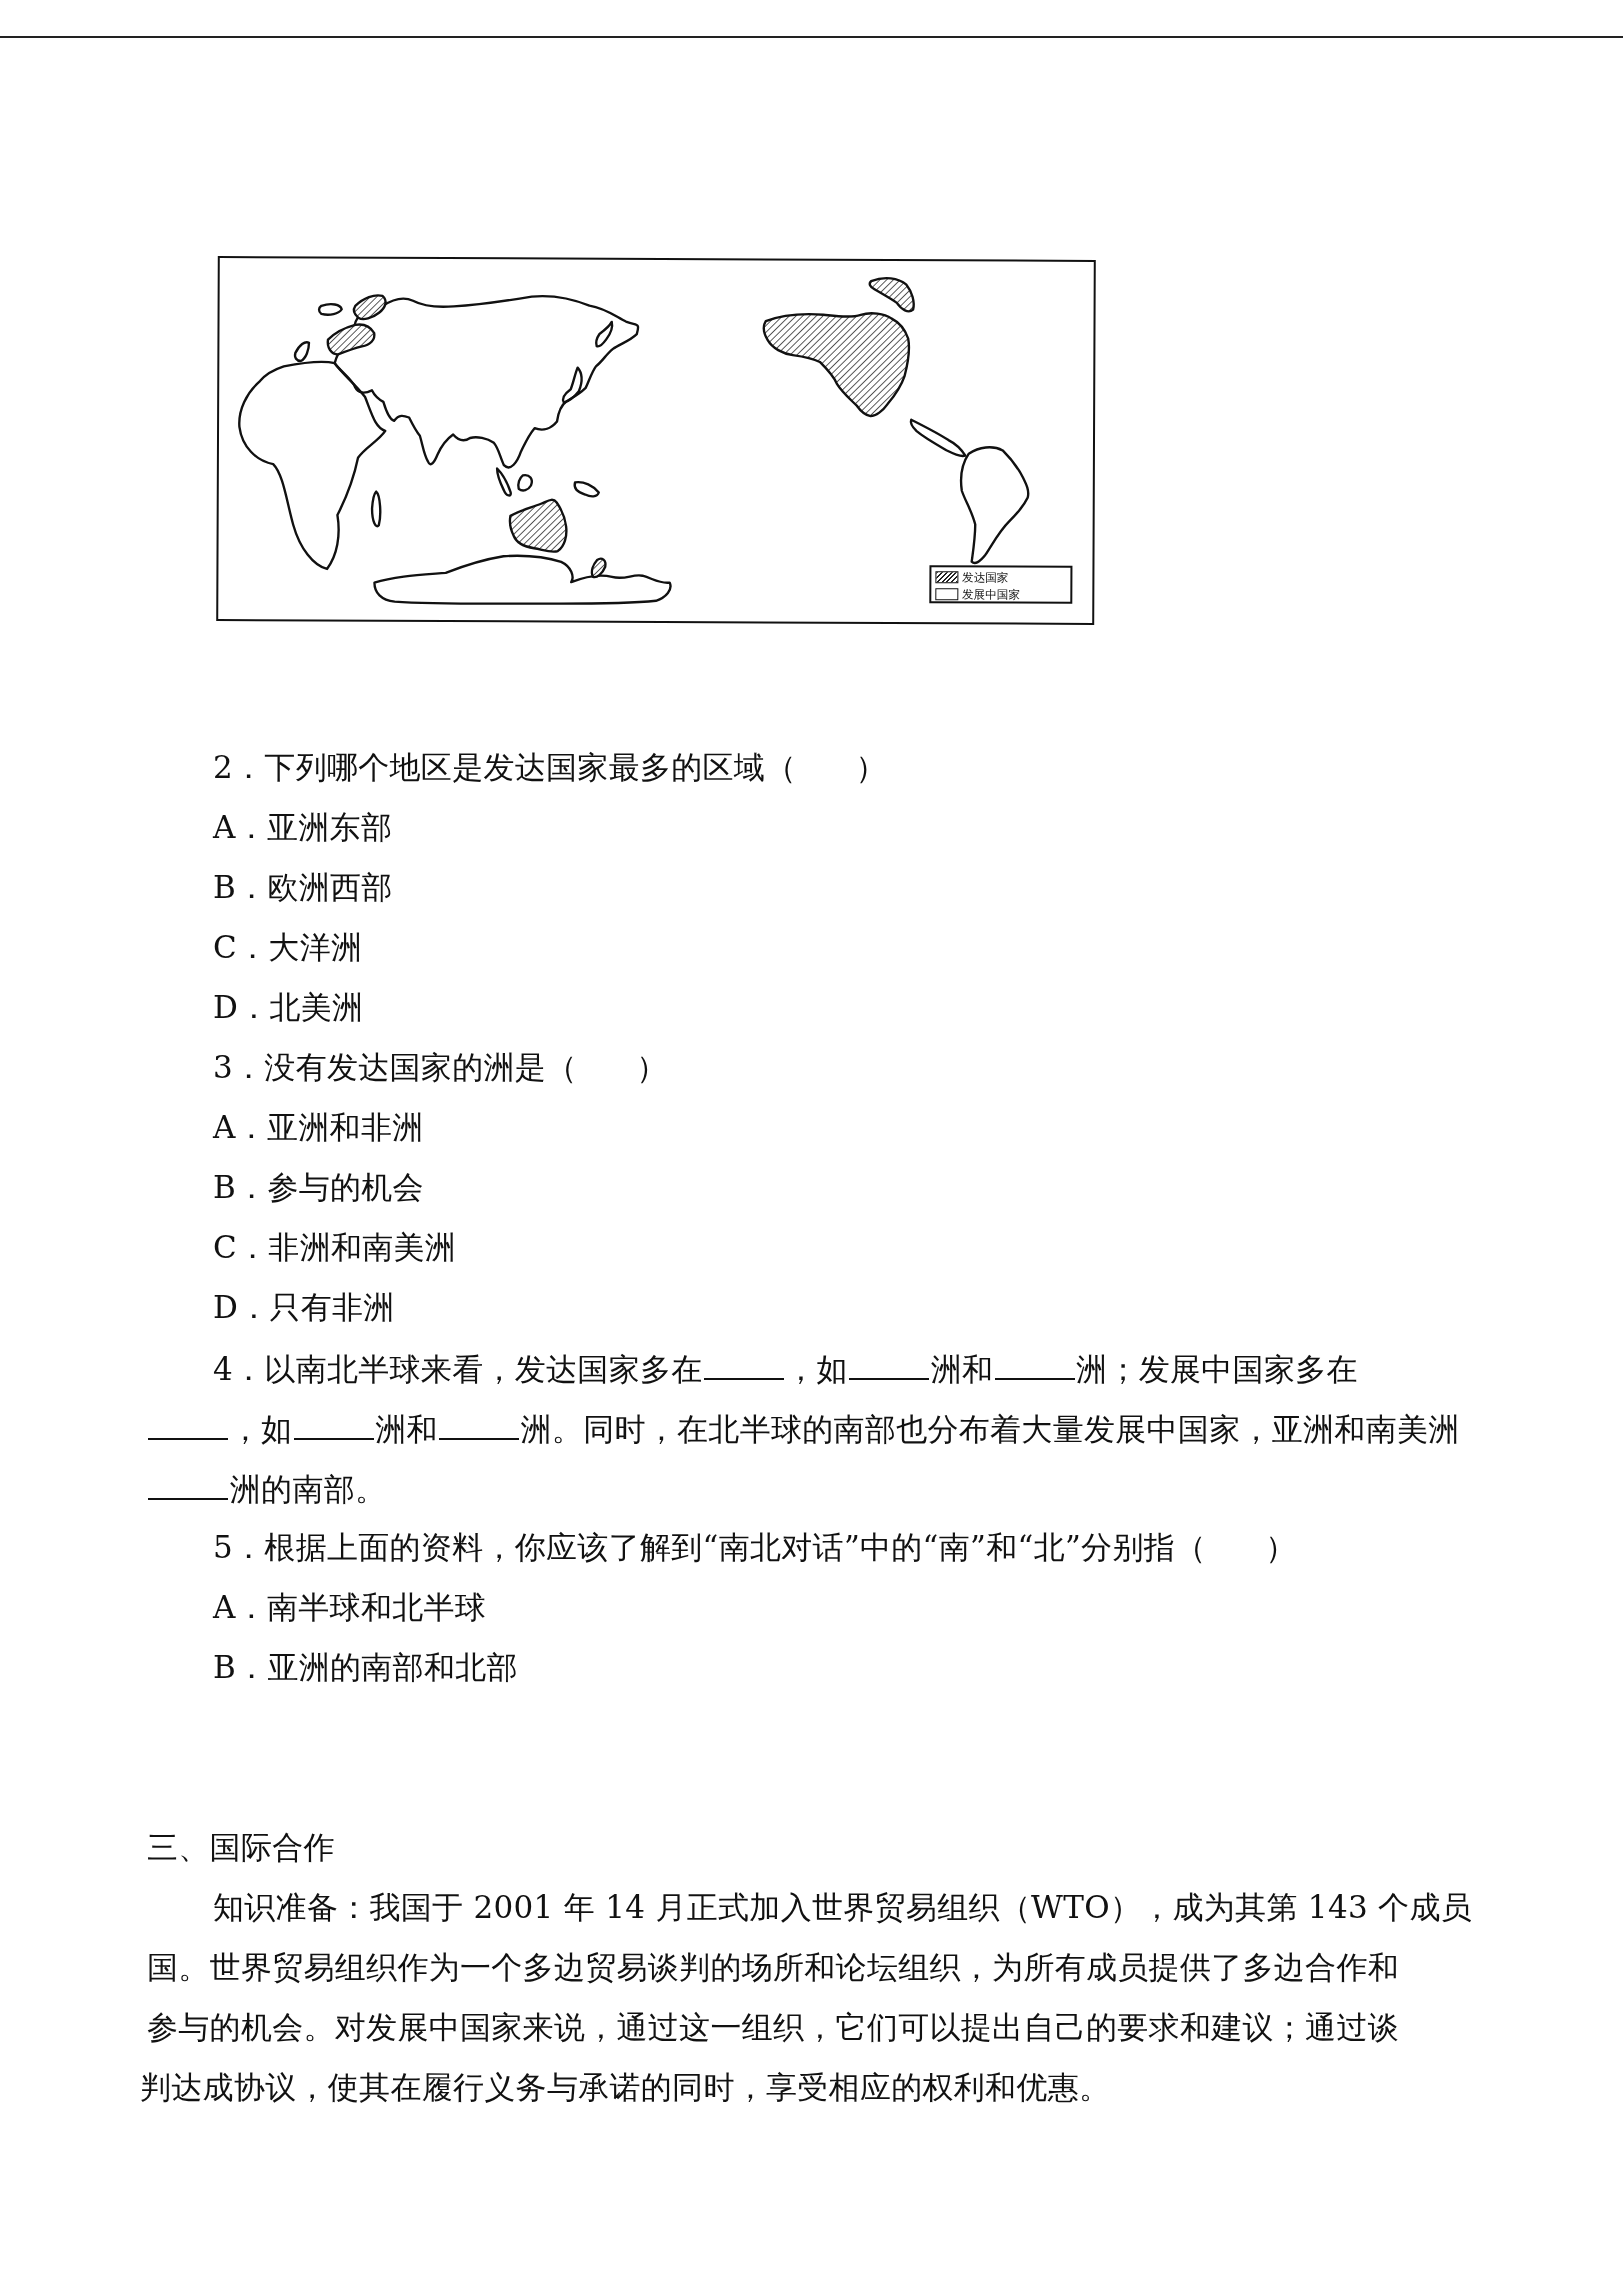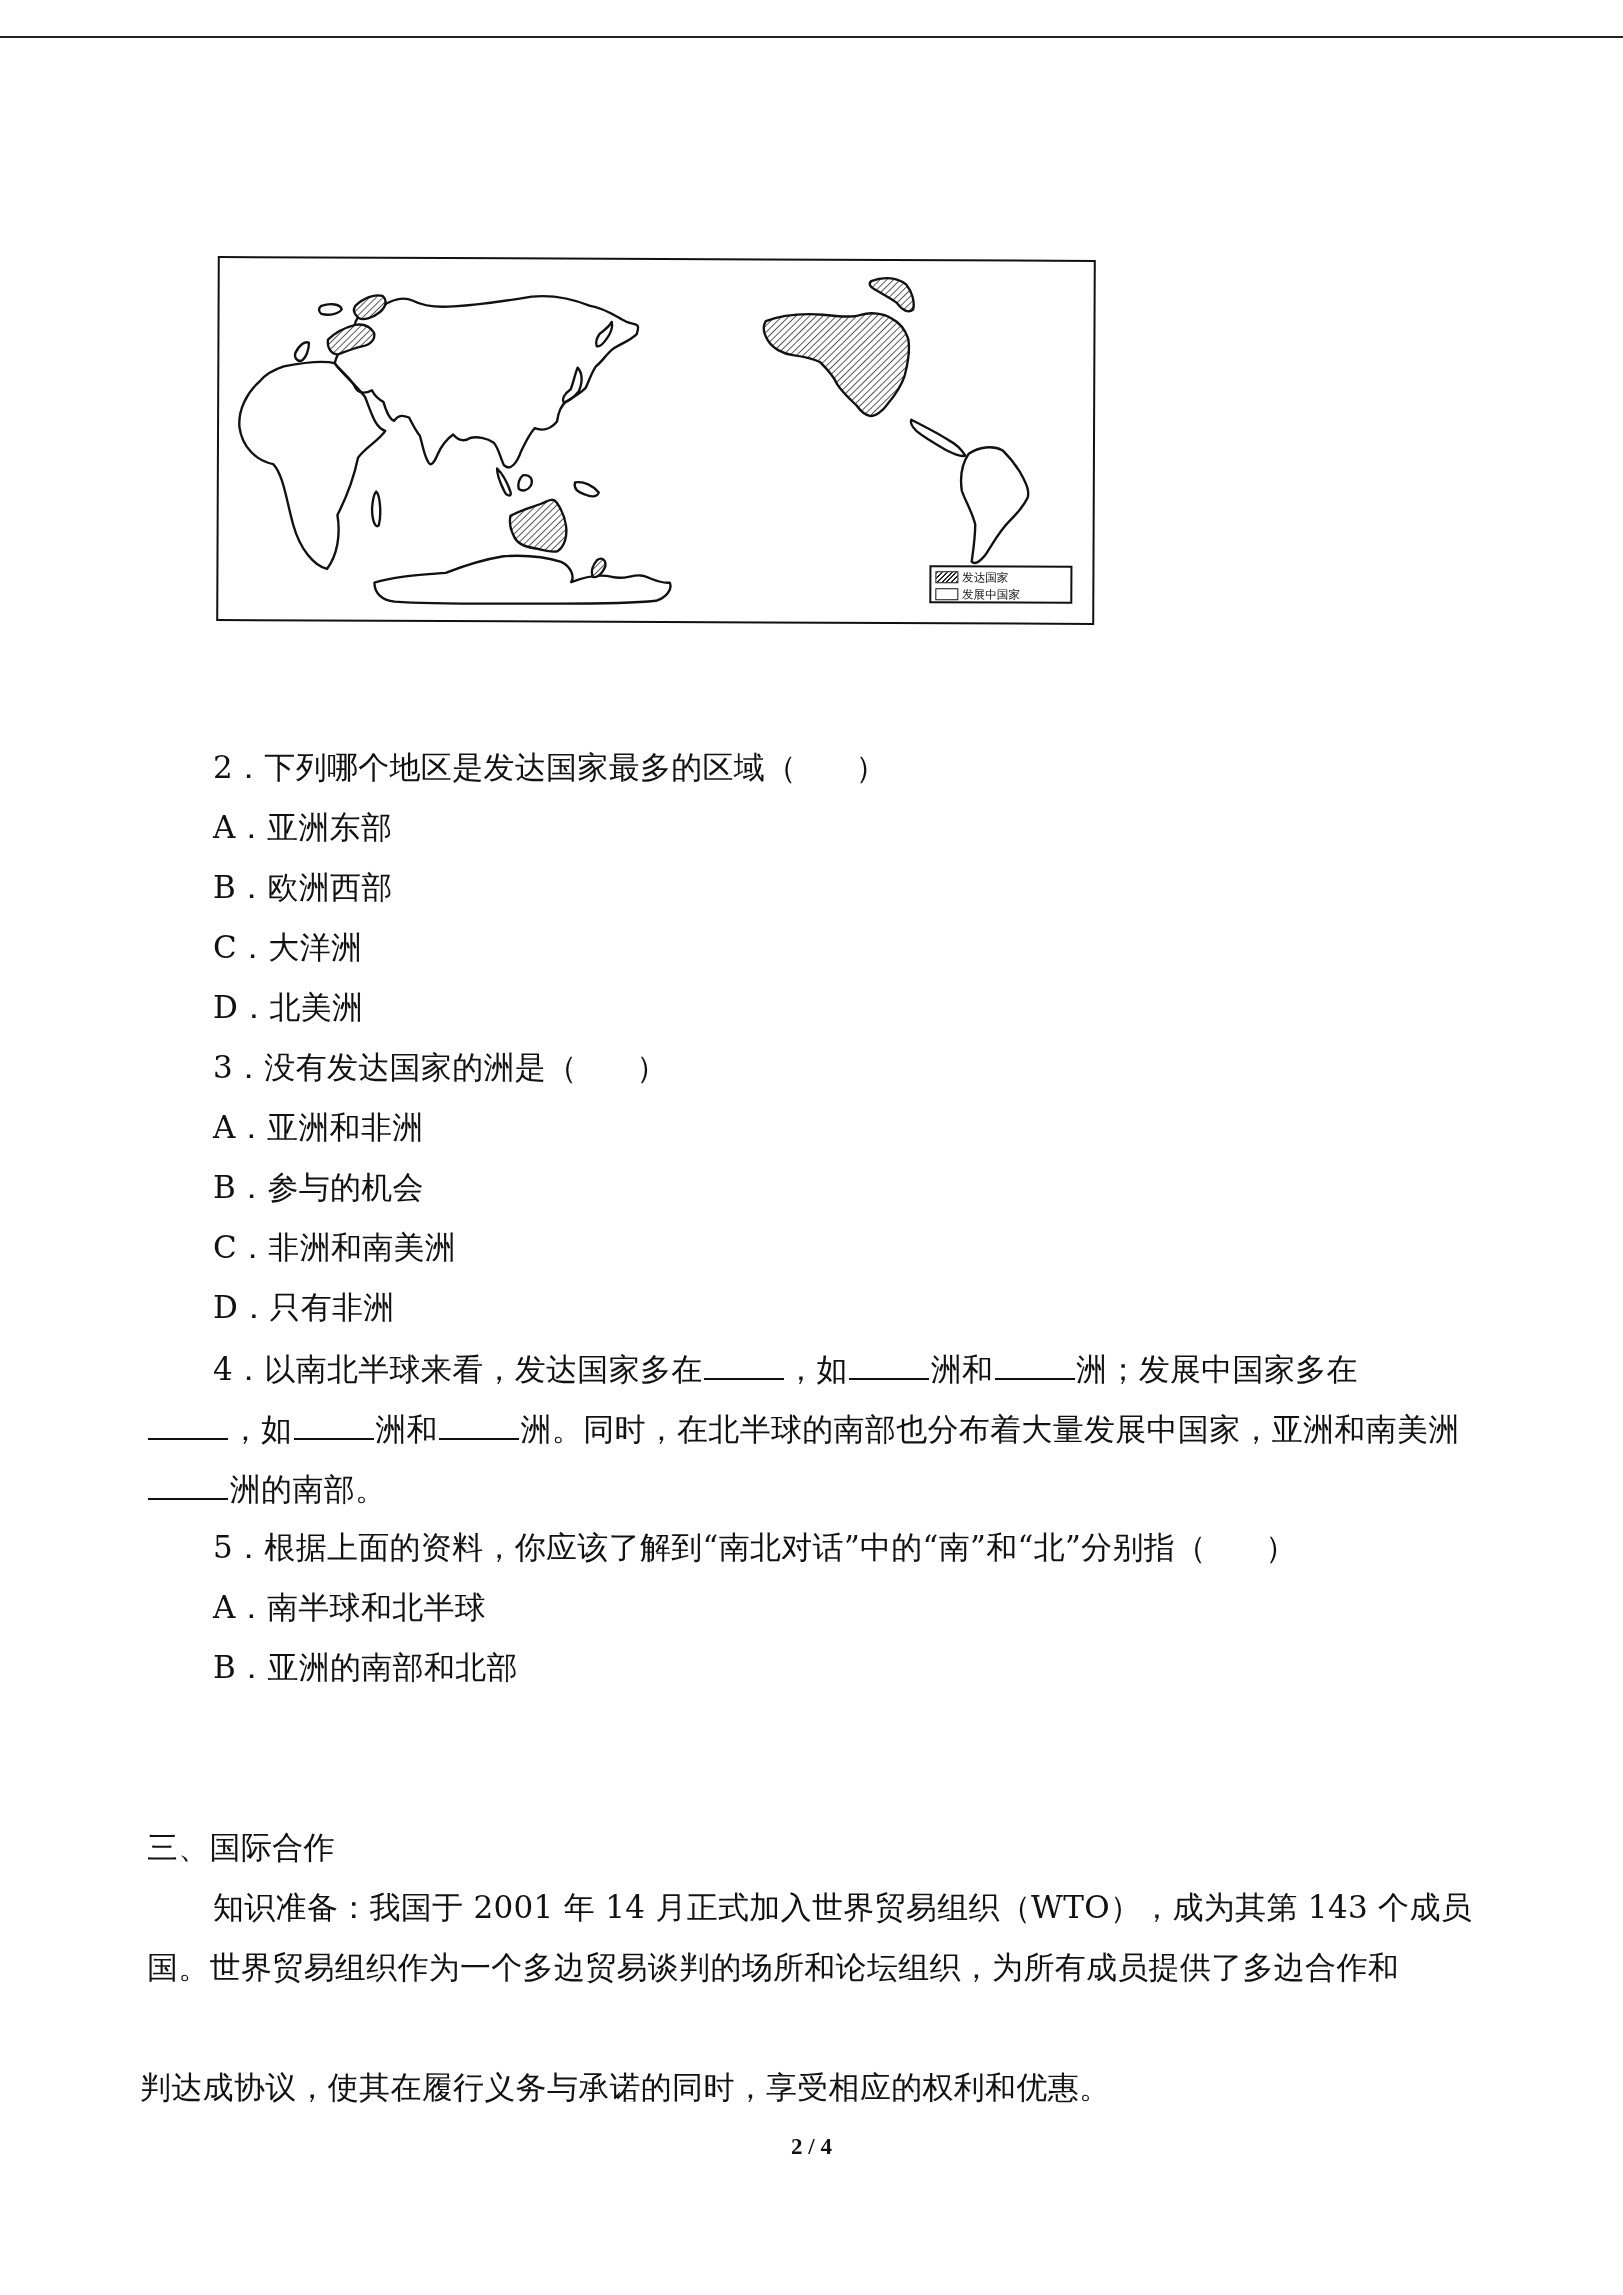--- a/index.html
+++ b/index.html
@@ -119,17 +119,17 @@
 
   <div class="line" style="left:213px; top:1491px;">
     <span>5．</span><span>根据上面的资料，你应该了解到“南北对话”中的“南”和“北”分别指（</span><span class="paren-gap"></span><span>）</span>
   </div>
   <div class="line" style="left:213px; top:1551px;"><span>A．</span><span>南半球和北半球</span></div>
   <div class="line" style="left:213px; top:1611px;"><span>B．</span><span>亚洲的南部和北部</span></div>
 
   <div class="line" style="left:147px; top:1791px;">三、国际合作</div>
   <div class="line" style="left:213px; top:1851px;">知识准备：我国于 2001 年 14 月正式加入世界贸易组织（WTO），成为其第 143 个成员</div>
   <div class="line" style="left:147px; top:1911px;">国。世界贸易组织作为一个多边贸易谈判的场所和论坛组织，为所有成员提供了多边合作和</div>
+  <div class="line" style="left:147px; top:1971px;">参与的机会。对发展中国家来说，通过这一组织，它们可以提出自己的要求和建议；通过谈</div>
   <div class="line" style="left:140px; top:2031px;">判达成协议，使其在履行义务与承诺的同时，享受相应的权利和优惠。</div>
 
-  <div class="footer">2 / 4</div>
 </div>
 
 
 </body></html>

